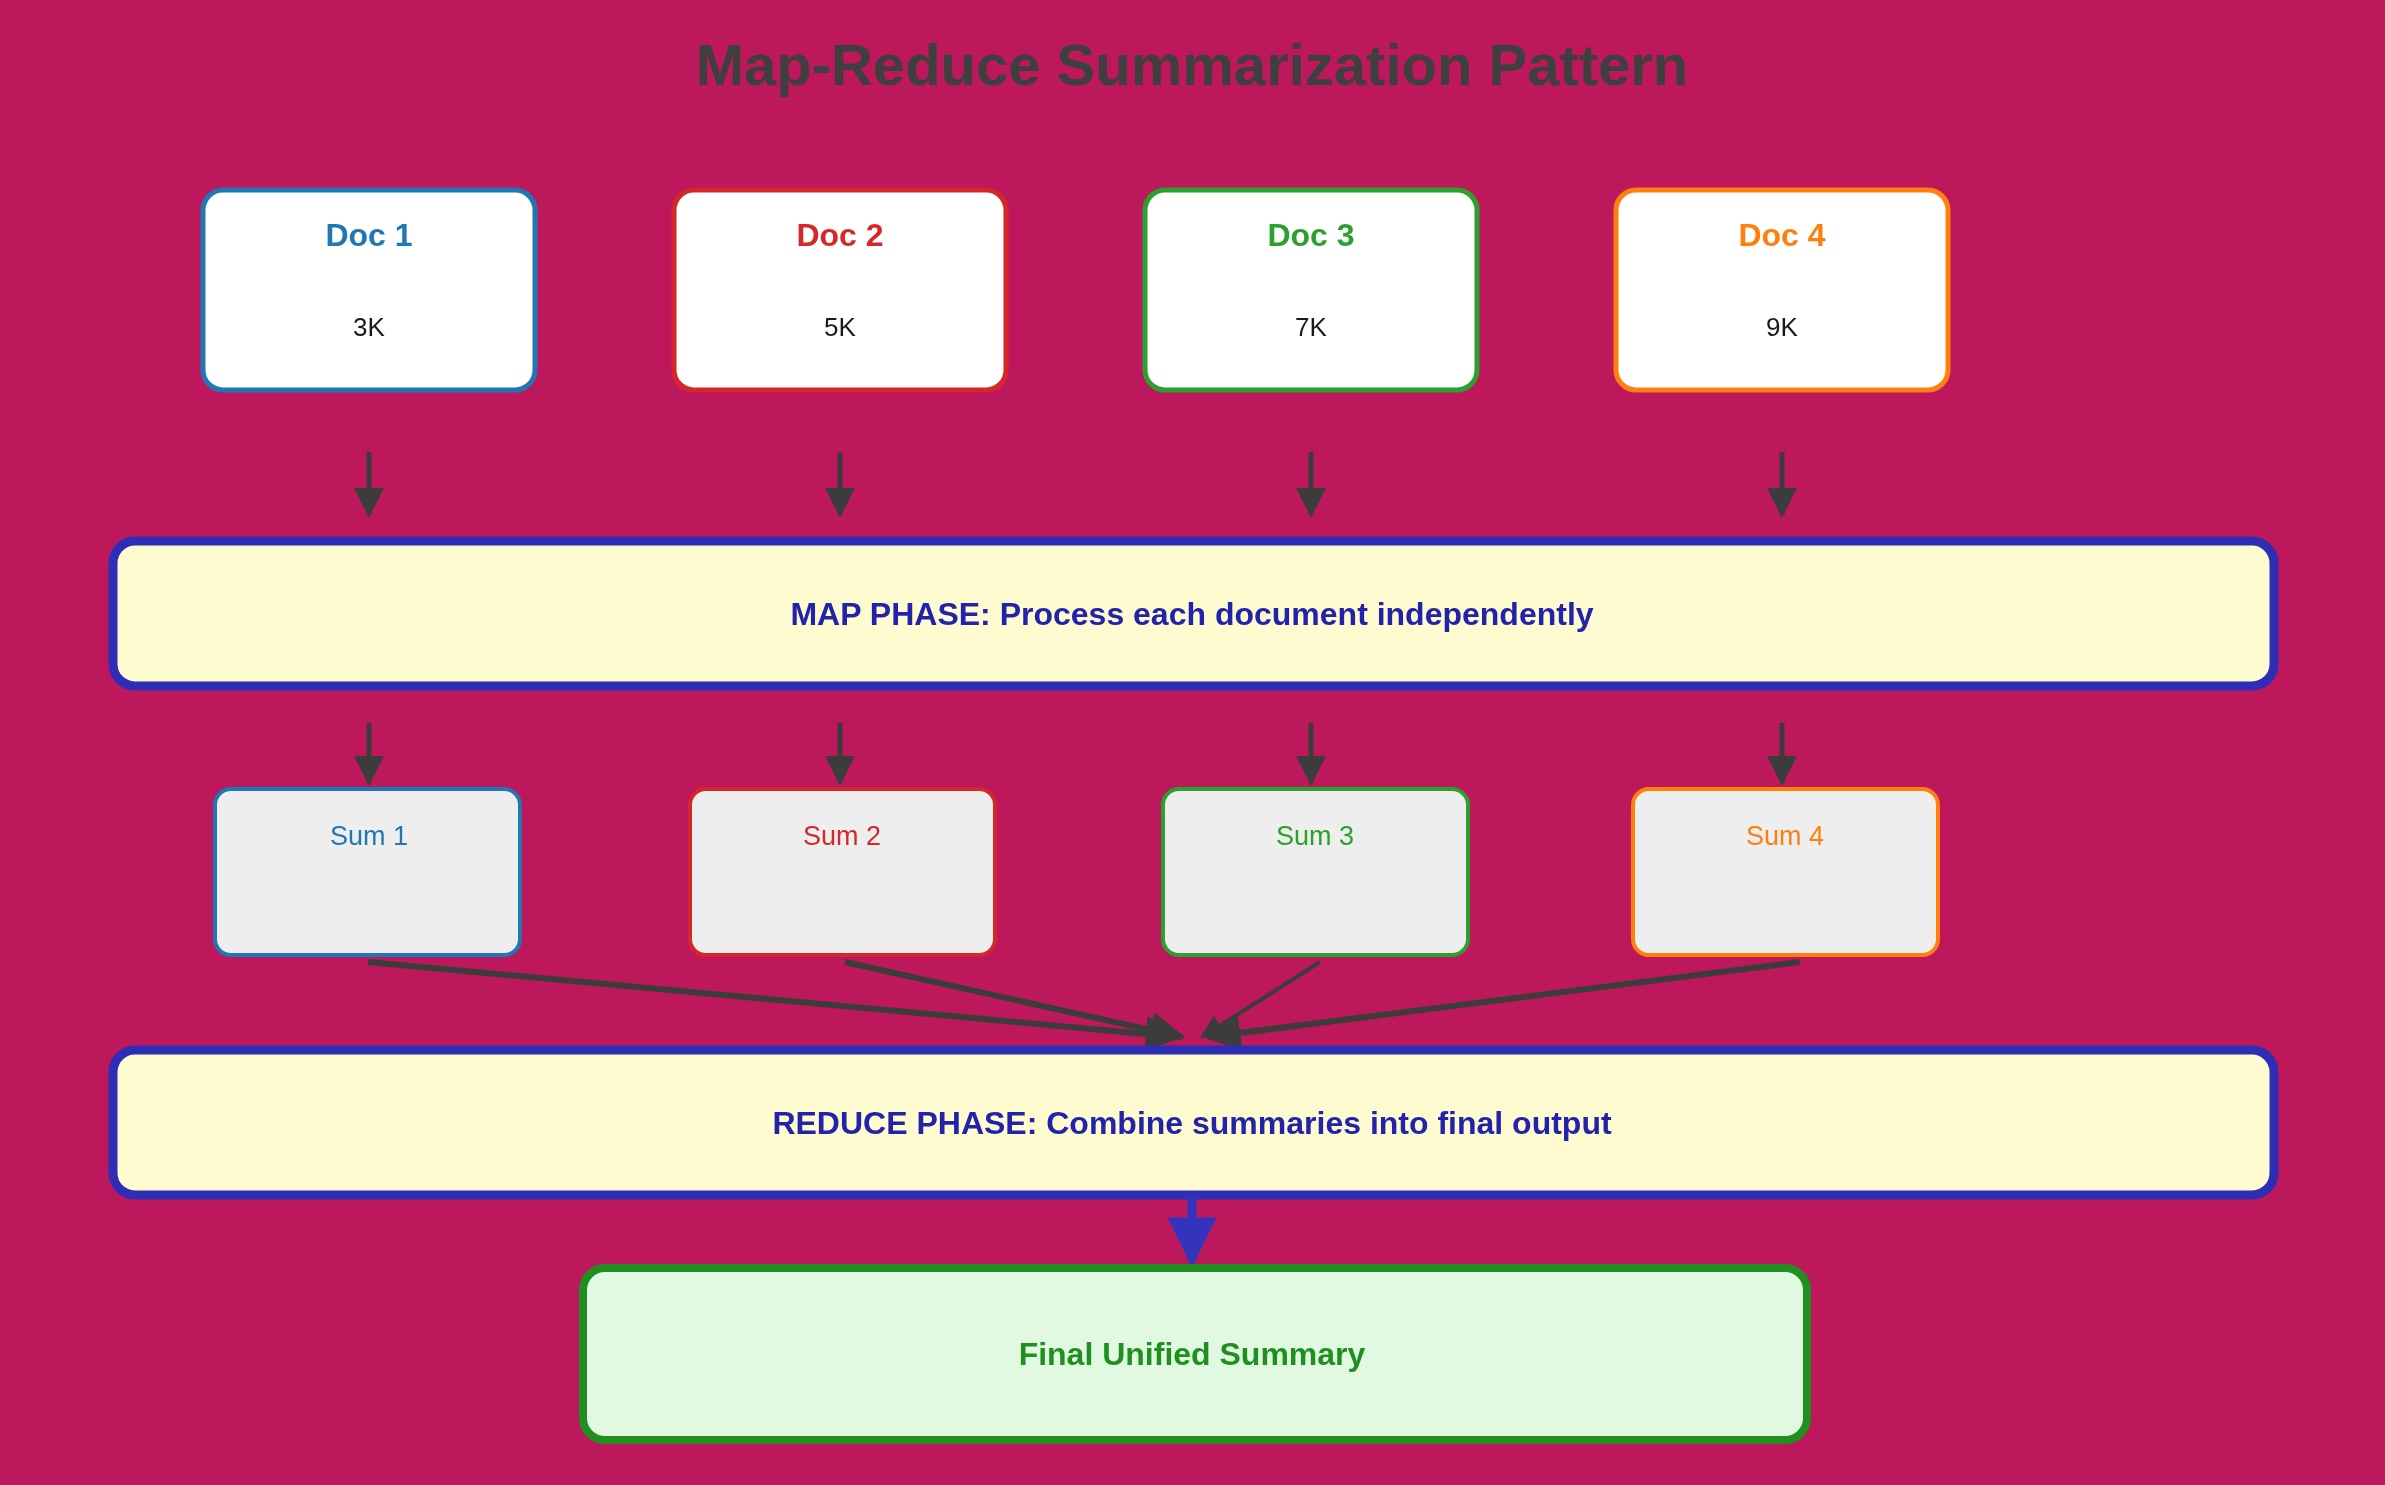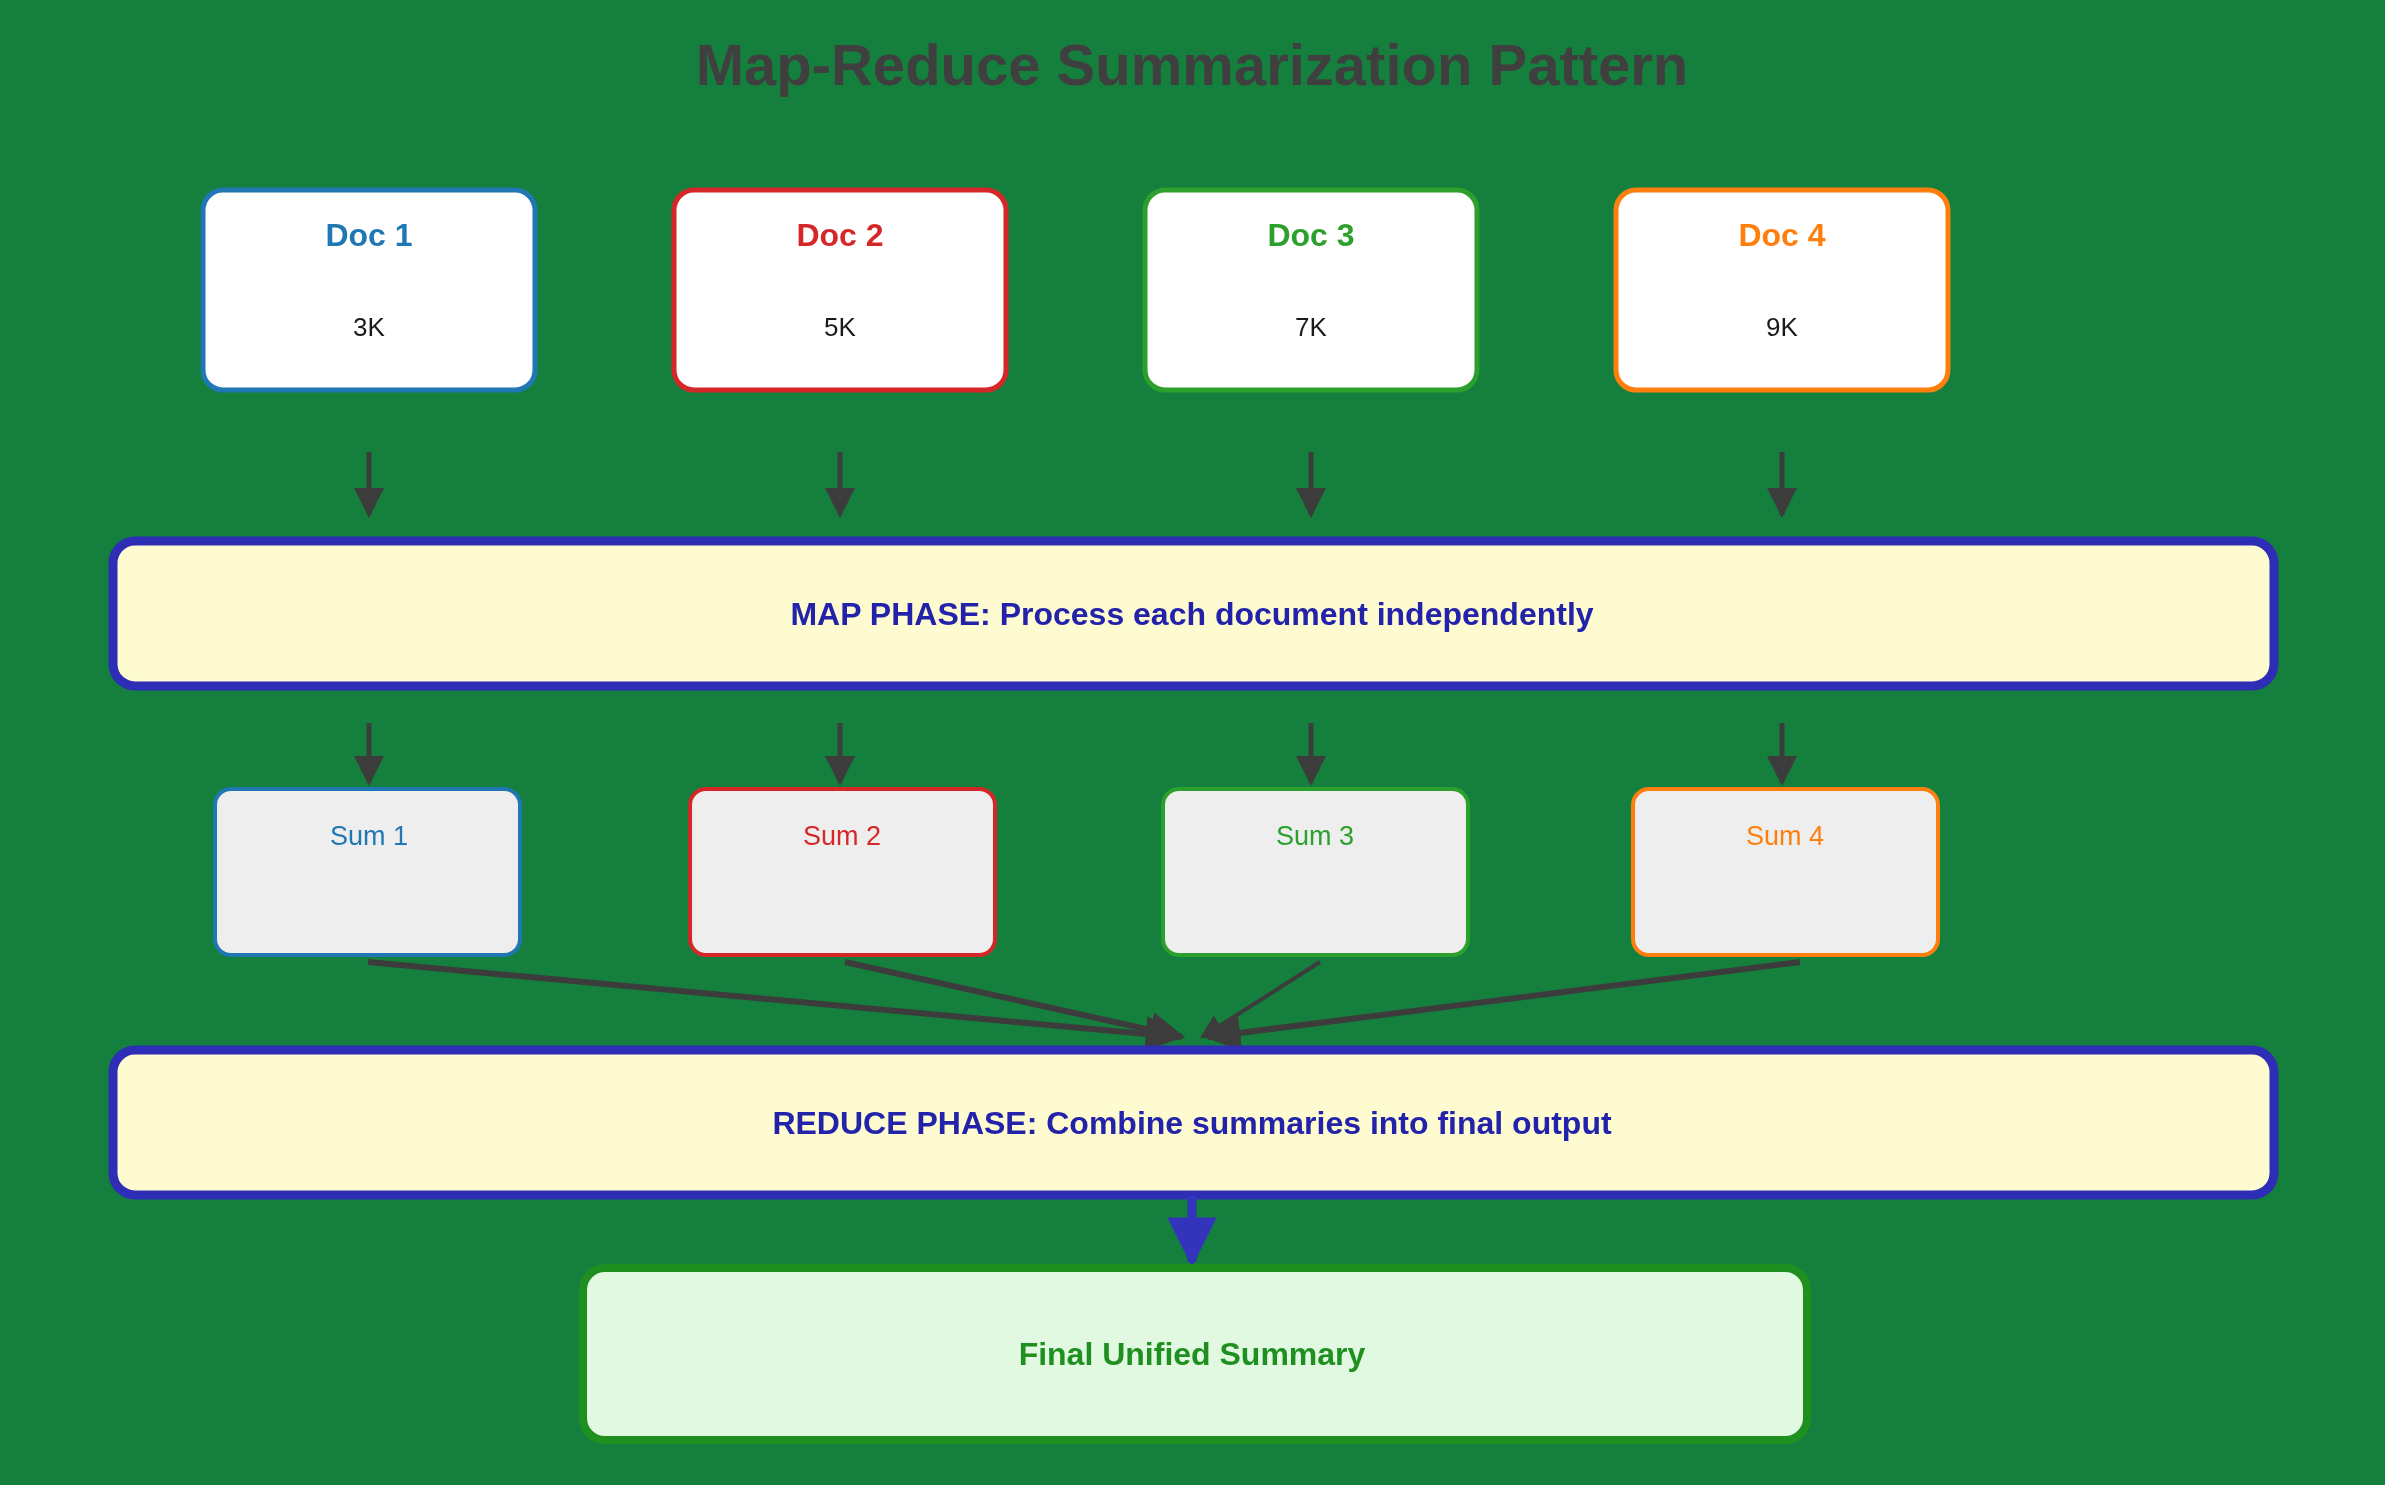--- a/index.html
+++ b/index.html
@@ -10,21 +10,21 @@
   body {
     width: 2385px;
     height: 1485px;
     font-family: "Liberation Sans", sans-serif;
     overflow: hidden;
   }
   #diagram-root {
     position: relative;
     width: 2385px;
     height: 1485px;
-    background: #15803d;
+    background: #be185d;
   }
   svg#diagram-svg {
     position: absolute;
     top: 0;
     left: 0;
     width: 2385px;
     height: 1485px;
     display: block;
   }
   .title-text {

